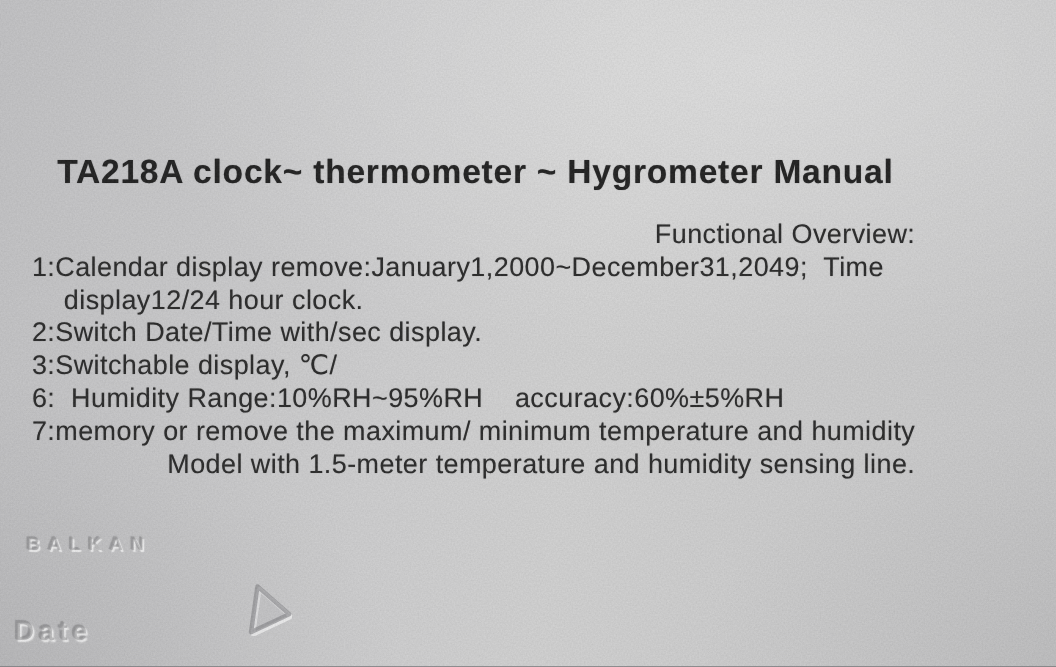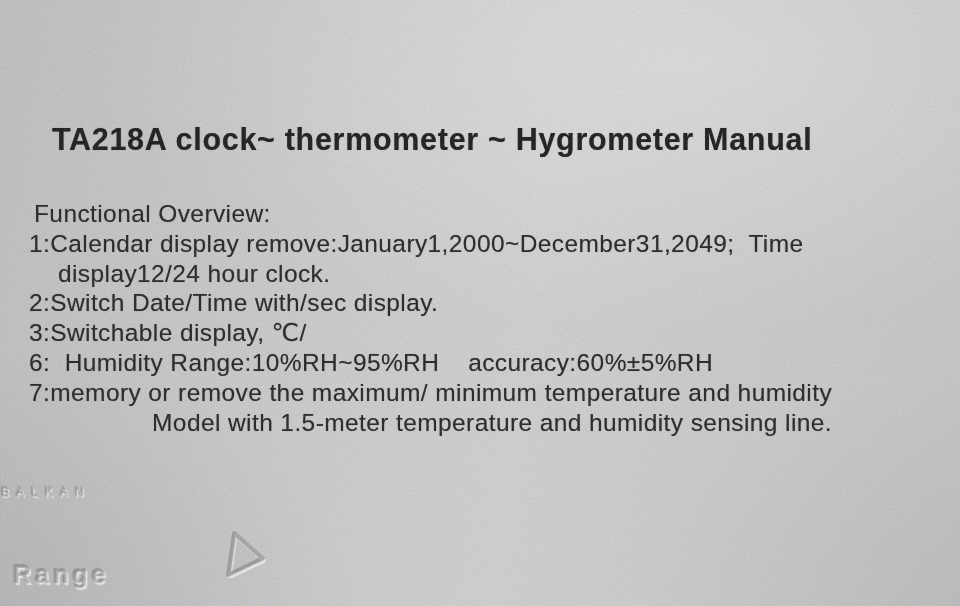--- a/index.html
+++ b/index.html
@@ -23,21 +23,21 @@
   }
 
   .noise {
     position: absolute;
     inset: 0;
     pointer-events: none;
   }
 
   .title {
     position: absolute;
-    top: 122px;
+    top: 139px;
     left: 52px;
     margin: 0;
     font-size: 30.5px;
     font-weight: 700;
     letter-spacing: 0.7px;
     white-space: pre;
     color: #1d1d1d;
     text-shadow: 0 0 1px rgba(29,29,29,0.45);
   }
 
@@ -48,39 +48,39 @@
     font-size: 24.5px;
     letter-spacing: 0.4px;
     color: #262626;
     text-shadow: 0 0 1px rgba(38,38,38,0.38);
   }
   .line {
     height: 29.8px;
     line-height: 29.8px;
     white-space: pre;
   }
-  .heading { padding-left: 5px; }
+  .heading { padding-left: 5px; text-align: right; }
   .cont1   { padding-left: 29px; }
   .cont2   { padding-left: 24px; text-align: right; }
 
   
   .wm {
     position: absolute;
     left: 0;
     top: 480px;
     width: 320px;
     height: 126px;
     pointer-events: none;
   }
   .wm-top {
     position: absolute;
-    left: 1px;
+    left: 24px;
     top: 6px;
-    font-size: 12px;
-    font-weight: 400;
+    font-size: 17px;
+    font-weight: 700;
     letter-spacing: 7px;
     line-height: 1;
     color: rgba(150,150,152,0.50);
     text-shadow: 1.5px 1.5px 1px rgba(255,255,255,0.75), -1px -1px 1px rgba(95,95,98,0.40);
   }
   .wm-main {
     position: absolute;
     left: 2px;
     top: 10px;
     font-size: 60px;
@@ -125,21 +125,21 @@
     <div class="line">7:memory or remove the maximum/ minimum temperature and humidity</div>
     <div class="line cont2">Model with 1.5-meter temperature and humidity sensing line.</div>
   </div>
 
   <div class="wm">
     <div class="wm-top">BALKAN</div>
     <svg class="wm-arrow" width="40" height="48" viewBox="0 0 40 48" xmlns="http://www.w3.org/2000/svg">
       <polygon points="7,5 39,26 7,47" fill="none" stroke="rgba(255,255,255,0.65)" stroke-width="4" stroke-linejoin="round"></polygon>
       <polygon points="5,3 37,24 5,45" fill="rgba(185,185,188,0.25)" stroke="rgba(128,128,132,0.60)" stroke-width="4" stroke-linejoin="round"></polygon>
     </svg>
-    <div class="wm-bottom">Range</div>
+    <div class="wm-bottom">Date</div>
   </div>
 
   <svg class="noise" width="960" height="606" xmlns="http://www.w3.org/2000/svg">
     <filter id="grainDark" x="0" y="0" width="100%" height="100%">
       <feTurbulence type="fractalNoise" baseFrequency="0.7" numOctaves="2" seed="11" stitchTiles="stitch"></feTurbulence>
       <feColorMatrix type="matrix" values="0 0 0 0 0  0 0 0 0 0  0 0 0 0 0  0 0 0 0.9 0"></feColorMatrix>
     </filter>
     <filter id="grainLight" x="0" y="0" width="100%" height="100%">
       <feTurbulence type="fractalNoise" baseFrequency="0.55" numOctaves="2" seed="42" stitchTiles="stitch"></feTurbulence>
       <feColorMatrix type="matrix" values="0 0 0 0 1  0 0 0 0 1  0 0 0 0 1  0 0 0 0.9 0"></feColorMatrix>

